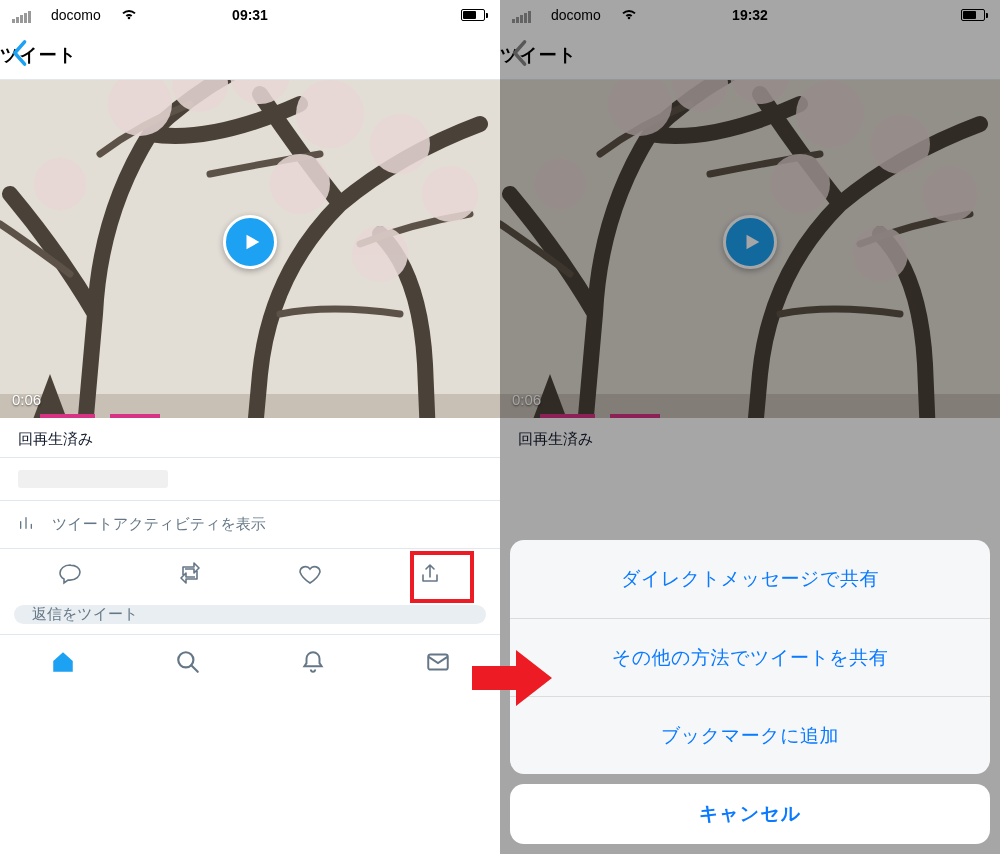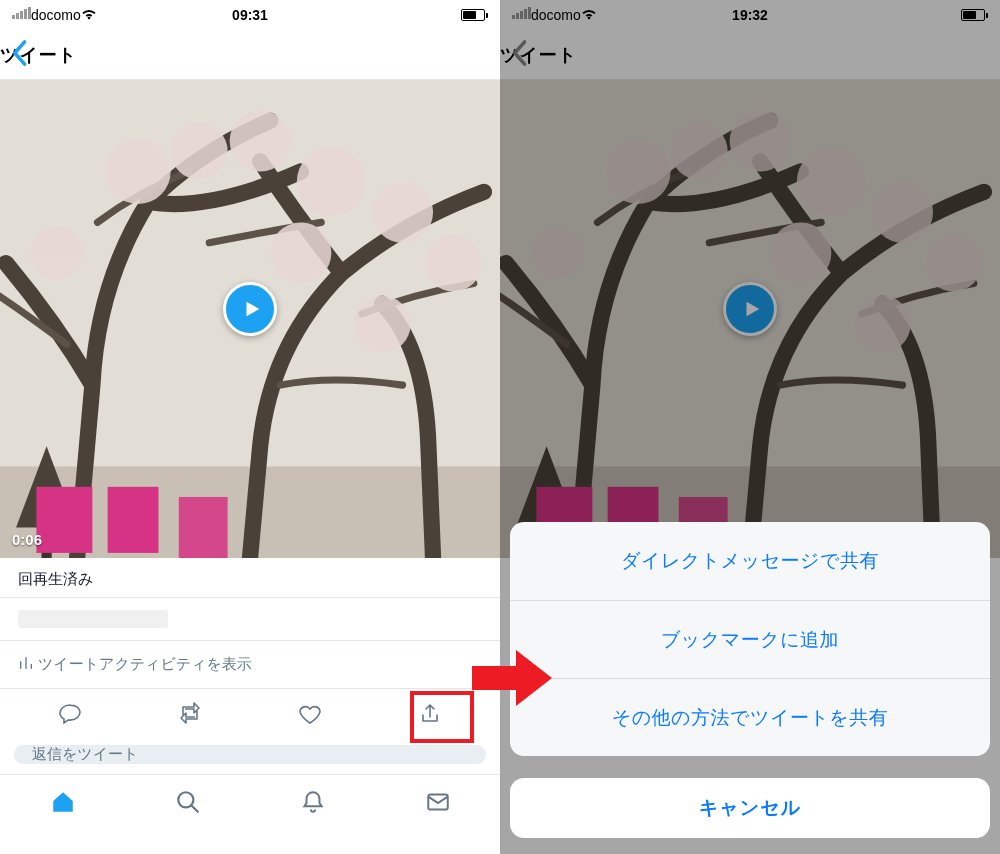--- a/index.html
+++ b/index.html
@@ -3,61 +3,61 @@
 <meta charset="utf-8">
 <style>
   * { box-sizing: border-box; margin: 0; padding: 0; }
   html, body { width: 1000px; height: 854px; font-family: -apple-system, "Hiragino Sans", sans-serif; background: #fff; overflow: hidden; }
   .stage { display: flex; width: 1000px; height: 854px; position: relative; }
   .phone { width: 500px; height: 854px; position: relative; background: #fff; overflow: hidden; }
   .phone.right { background: #fff; }
   .dim-overlay { position: absolute; inset: 0; background: rgba(0,0,0,0.35); z-index: 5; }
   
   .statusbar { height: 30px; display: flex; align-items: center; justify-content: space-between; padding: 0 12px; font-size: 14px; font-weight: 500; color: #000; position: relative; z-index: 10; }
-  .sb-left, .sb-right { display: flex; align-items: flex-start; gap: 0; }
+  .sb-left, .sb-right { display: flex; align-items: flex-end; gap: 20px; }
   .sb-center { position: absolute; left: 50%; transform: translateX(-50%); font-weight: 600; }
   .signal-bars { display: inline-flex; align-items: flex-end; gap: 1px; }
   .signal-bars span { display:inline-block; width:3px; background:#999; }
   .b1{height:4px}.b2{height:6px}.b3{height:8px}.b4{height:10px}.b5{height:12px}
   .wifi-icon svg { width:16px; height:12px; }
   .battery { display:inline-flex; align-items:center; }
   .battery .shell { width:24px; height:12px; border:1px solid #000; border-radius:2px; position:relative; }
   .battery .fill { position:absolute; left:1px; top:1px; bottom:1px; width:60%; background:#000; border-radius:1px; }
   .battery .tip { width:2px; height:5px; background:#000; margin-left:1px; border-radius:0 1px 1px 0; }
   
   .navhead { height: 50px; display:flex; align-items:center; justify-content:flex-start; border-bottom:1px solid #e1e8ed; position:relative; z-index:10; }
   .navhead .back { position:absolute; left:10px; color:#1DA1F2; }
   .navhead .title { font-size:18px; font-weight:700; letter-spacing:1px; }
   
-  .video { position: relative; width: 100%; height: 478px; background: linear-gradient(180deg,#dedad4 0%,#c9c3bb 40%,#b8b1a6 100%); overflow:hidden;font-weight:bold; }
+  .video { position: relative; width: 100%; height: 338px; background: linear-gradient(180deg,#dedad4 0%,#c9c3bb 40%,#b8b1a6 100%); overflow:hidden; }
   .video svg.tree { position:absolute; inset:0; width:100%; height:100%; }
   .play-btn { position:absolute; top:48%; left:50%; transform:translate(-50%,-50%); width:54px; height:54px; border-radius:50%; background:#1DA1F2; border:3px solid #fff; display:flex; align-items:center; justify-content:center; box-shadow:0 2px 6px rgba(0,0,0,0.3); }
   .play-btn svg { width:22px; height:22px; margin-left:4px; fill:#fff; }
   .duration { position:absolute; bottom:10px; left:12px; color:#fff; font-size:15px; text-shadow:0 1px 2px rgba(0,0,0,0.6); }
   
   .meta { padding: 12px 18px 8px; color:#0f172a; font-size:15px; }
   .divider { height:1px; background:#e1e8ed; margin:0; }
   .redacted { margin:12px 18px; height:18px; width:150px; background:#f0f0f0; border-radius:3px; }
-  .activity { display:flex; align-items:center; gap:4px; padding:14px 18px; color:#657786; font-size:15px; border-top:1px solid #e1e8ed; border-bottom:1px solid #e1e8ed; }
+  .activity { display:flex; align-items:center; gap:18px; padding:14px 18px; color:#657786; font-size:15px; border-top:1px solid #e1e8ed; border-bottom:1px solid #e1e8ed; }
   .actions { display:flex; justify-content:space-around; align-items:center; padding:12px 10px; color:#657786; position:relative; }
   .actions .act { width:26px; height:26px; display:flex; align-items:center; justify-content:center; }
   .share-highlight { position:absolute; right:26px; top:2px; width:64px; height:52px; border:4px solid #ED1C24; }
   .replybox { margin: 6px 14px 10px; background:#e8eef1; border-radius:20px; padding:0 18px; color:#657786; font-size:15px; }
   .tabbar { border-top:1px solid #e1e8ed; display:flex; justify-content:space-around; align-items:center; height:54px; }
   .tabbar .tab { width:28px; height:28px; display:flex; align-items:center; justify-content:center; color:#657786; }
   .tabbar .tab.active { color:#1DA1F2; }
   
   .big-arrow { position:absolute; left:472px; top:650px; z-index:20; }
   .big-arrow svg { width:80px; height:56px; fill:#ED1C24; }
   
-  .sheet-wrap { position:absolute; left:0; right:0; bottom:0; z-index:10; padding:0 10px 16px; }
+  .sheet-wrap { position:absolute; left:0; right:0; bottom:0; z-index:10; padding:0 10px 10px; }
   .sheet { background:#f6f7f8; border-radius:14px; overflow:hidden; }
   .sheet-item { height:78px; display:flex; align-items:center; justify-content:center; color:#0A7AFF; font-size:19px; border-top:1px solid #dcdcdc; letter-spacing:0.5px; }
   .sheet-item:first-child { border-top:none; }
-  .sheet-cancel { margin-top:22px; background:#fff; border-radius:14px; height:60px; display:flex; align-items:center; justify-content:center; color:#0A7AFF; font-size:19px; font-weight:700; letter-spacing:1px; }
+  .sheet-cancel { margin-top:10px; background:#fff; border-radius:14px; height:60px; display:flex; align-items:center; justify-content:center; color:#0A7AFF; font-size:19px; font-weight:700; letter-spacing:1px; }
   
   .under { position:relative; z-index:1; }
 </style>
 </head>
 <body>
 
 <div class="stage">
 
   <div class="phone">
     <div class="statusbar">
@@ -261,22 +261,22 @@
         <div class="duration">0:06</div>
       </div>
       <div class="meta">回再生済み</div>
     </div>
 
     <div class="dim-overlay"></div>
 
     <div class="sheet-wrap">
       <div class="sheet">
         <div class="sheet-item">ダイレクトメッセージで共有</div>
+        <div class="sheet-item">その他の方法でツイートを共有</div>
         <div class="sheet-item">ブックマークに追加</div>
-        <div class="sheet-item">その他の方法でツイートを共有</div>
       </div>
       <div class="sheet-cancel">キャンセル</div>
     </div>
   </div>
 
   <div class="big-arrow">
     <svg viewBox="0 0 80 56">
         <path d="M0 16h44V0l36 28-36 28V40H0z"></path>
       </svg>
   </div>

